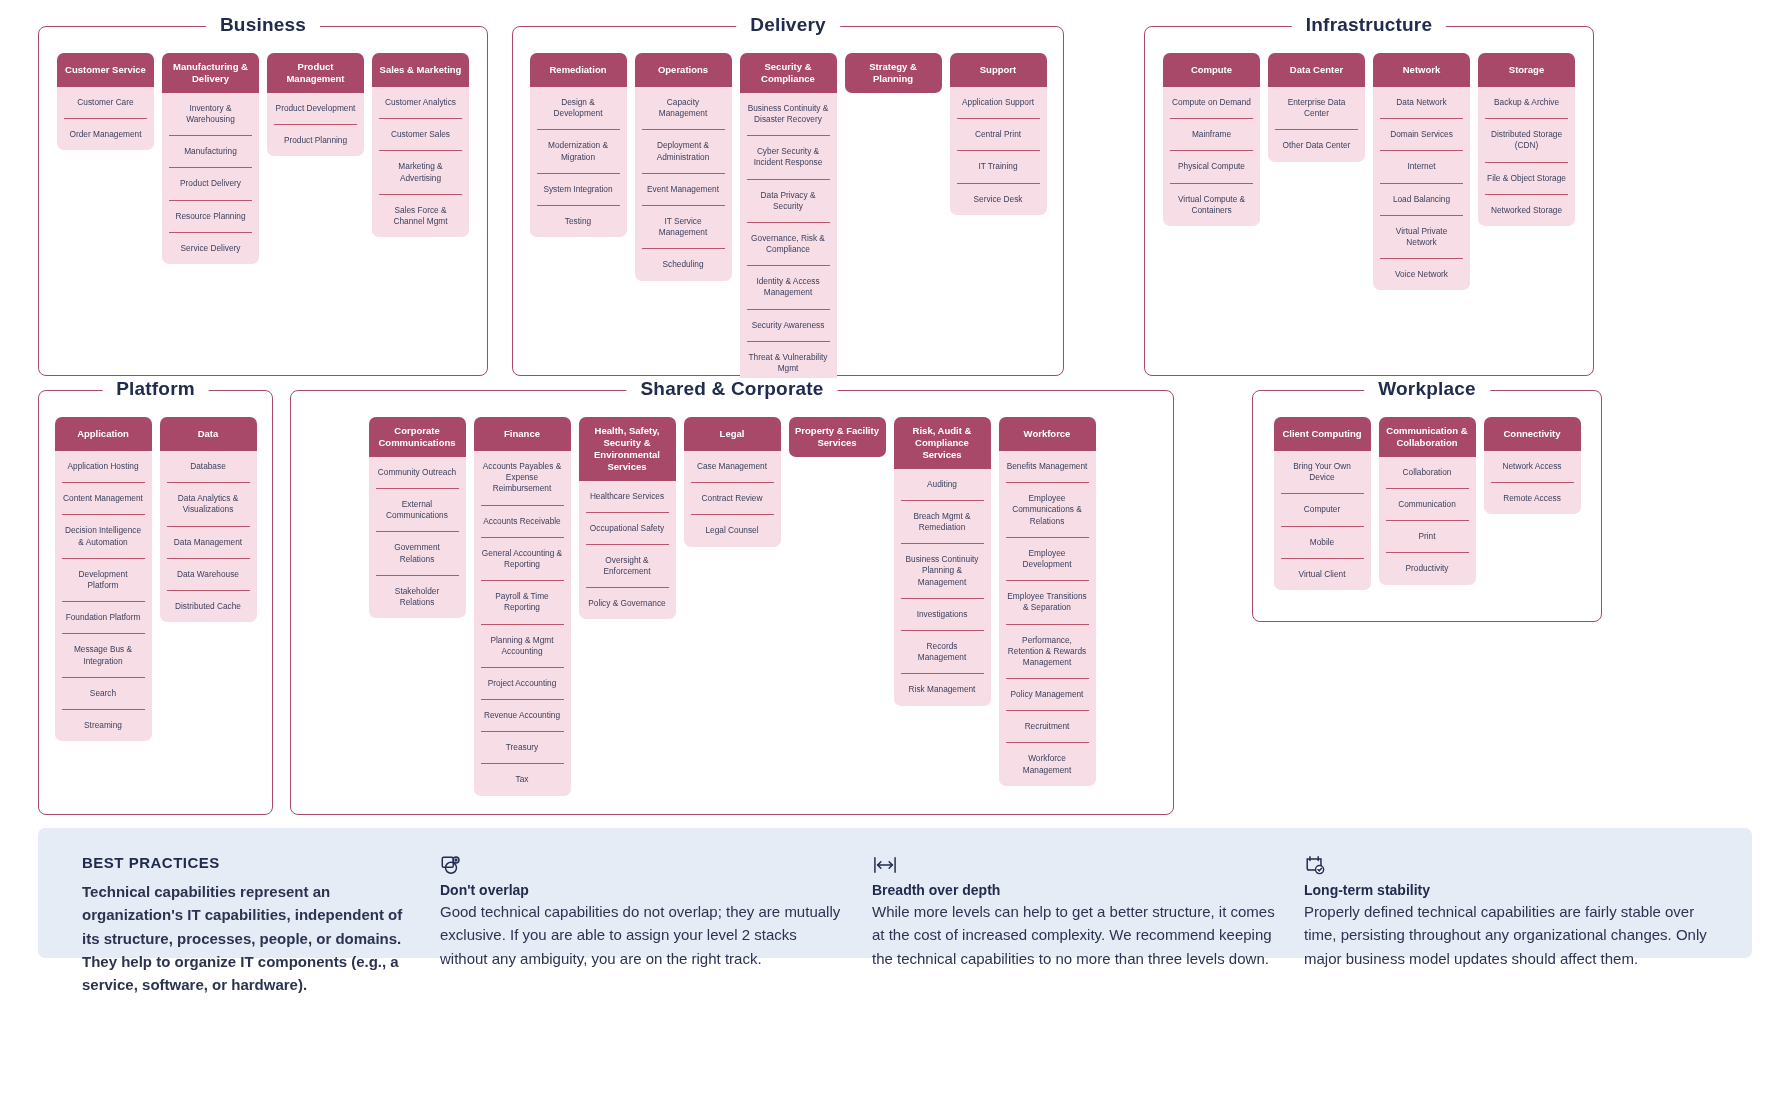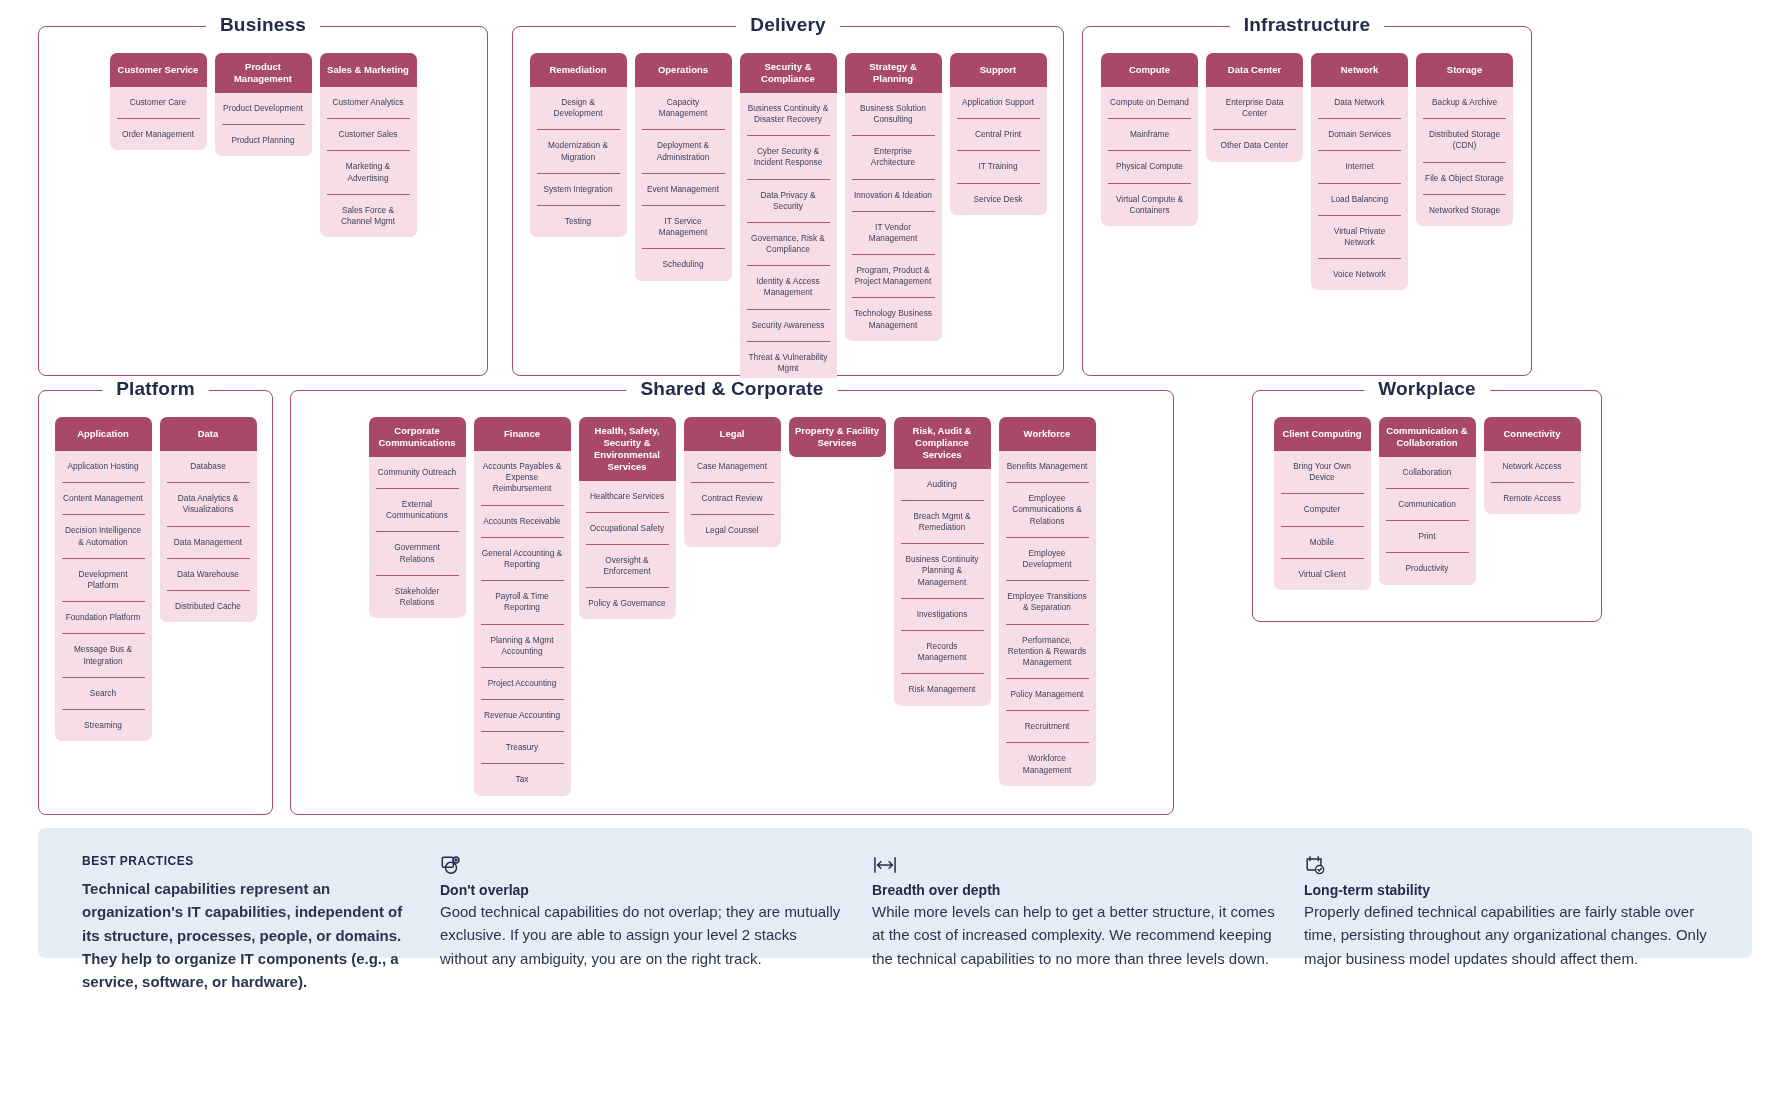--- a/index.html
+++ b/index.html
@@ -106,21 +106,21 @@
     height: 130px;
     background: #e6ecf5;
     border-radius: 7px;
     display: flex;
     padding: 26px 44px 0 44px;
     gap: 28px;
   }
   .bp-col { flex: 1 1 0; }
   .bp-col.first { flex: 0 0 330px; }
   .bp-title {
-    font-size: 12px;
+    font-size: 15px;
     font-weight: bold;
     color: #212b4d;
     letter-spacing: .5px;
     margin-bottom: 9px;
   }
   .bp-body {
     font-size: 15px;
     line-height: 1.55;
     color: #2b3350;
   }
@@ -142,20 +142,30 @@
     <div class="domain-title">Business</div>
     <div class="cols" id="cols-0">
         <div class="category">
           <div class="cat-head">Customer Service</div>
           <div class="cat-body">
             <div class="svc">Customer Care</div>
             <div class="svc">Order Management</div>
           </div>
         </div>
         <div class="category">
+          <div class="cat-head">Manufacturing &amp; Delivery</div>
+          <div class="cat-body">
+            <div class="svc">Inventory &amp; Warehousing</div>
+            <div class="svc">Manufacturing</div>
+            <div class="svc">Product Delivery</div>
+            <div class="svc">Resource Planning</div>
+            <div class="svc">Service Delivery</div>
+          </div>
+        </div>
+        <div class="category">
           <div class="cat-head">Product Management</div>
           <div class="cat-body">
             <div class="svc">Product Development</div>
             <div class="svc">Product Planning</div>
           </div>
         </div>
         <div class="category">
           <div class="cat-head">Sales &amp; Marketing</div>
           <div class="cat-body">
             <div class="svc">Customer Analytics</div>
@@ -196,42 +206,34 @@
             <div class="svc">Cyber Security &amp; Incident Response</div>
             <div class="svc">Data Privacy &amp; Security</div>
             <div class="svc">Governance, Risk &amp; Compliance</div>
             <div class="svc">Identity &amp; Access Management</div>
             <div class="svc">Security Awareness</div>
             <div class="svc">Threat &amp; Vulnerability Mgmt</div>
           </div>
         </div>
         <div class="category">
           <div class="cat-head">Strategy &amp; Planning</div>
-          <div class="cat-body">
-            <div class="svc">Business Solution Consulting</div>
-            <div class="svc">Enterprise Architecture</div>
-            <div class="svc">Innovation &amp; Ideation</div>
-            <div class="svc">IT Vendor Management</div>
-            <div class="svc">Program, Product &amp; Project Management</div>
-            <div class="svc">Technology Business Management</div>
-          </div>
         </div>
         <div class="category">
           <div class="cat-head">Support</div>
           <div class="cat-body">
             <div class="svc">Application Support</div>
             <div class="svc">Central Print</div>
             <div class="svc">IT Training</div>
             <div class="svc">Service Desk</div>
           </div>
         </div>
       </div>
   </div>
 
-  <div class="domain" style="left:1082px; top:26px; width:450px; height:350px;padding-left:8px;">
+  <div class="domain" style="left:1144px; top:26px; width:450px; height:350px;padding-left:8px;">
     <div class="domain-title">Infrastructure</div>
     <div class="cols" id="cols-2">
         <div class="category">
           <div class="cat-head">Compute</div>
           <div class="cat-body">
             <div class="svc">Compute on Demand</div>
             <div class="svc">Mainframe</div>
             <div class="svc">Physical Compute</div>
             <div class="svc">Virtual Compute &amp; Containers</div>
           </div>

